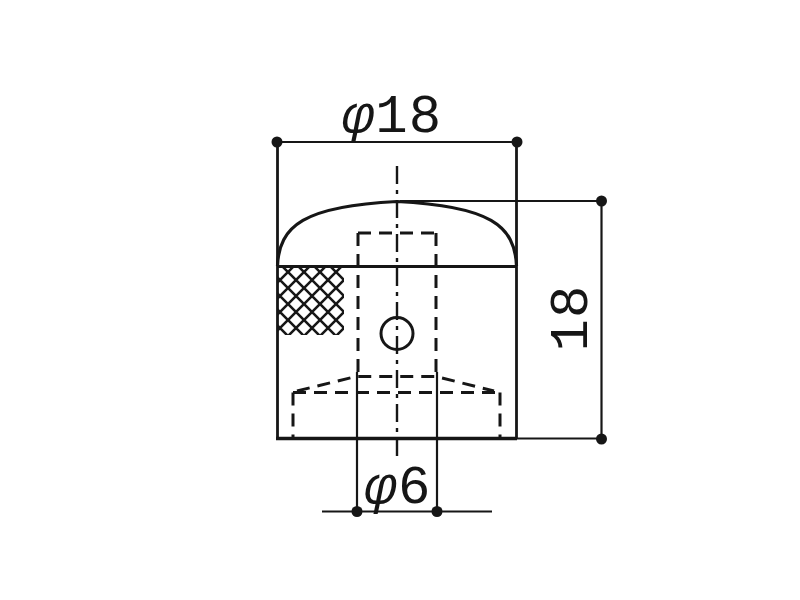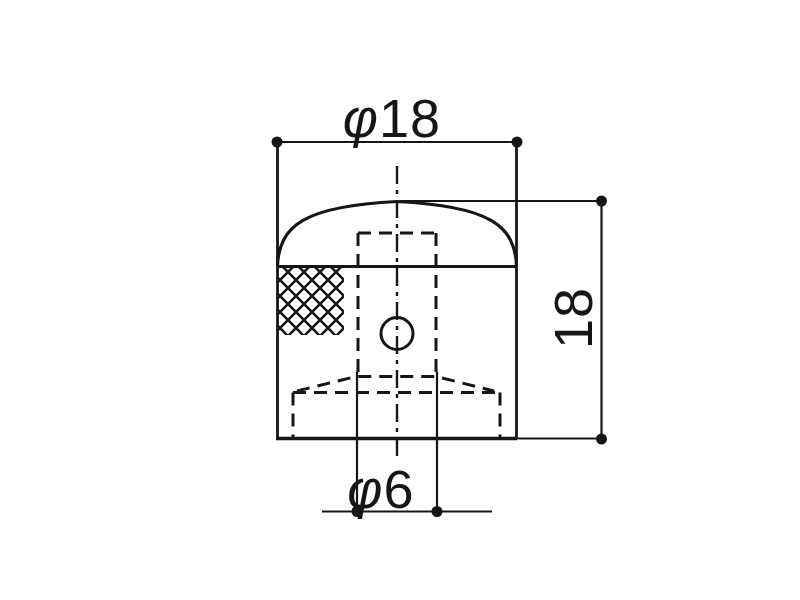--- a/index.html
+++ b/index.html
@@ -3,21 +3,21 @@
 <meta charset="utf-8">
 <style>
   :root { --ink: #161616; --paper: #ffffff; }
   html, body { margin: 0; padding: 0; background: var(--paper); }
   .stage {
     position: relative;
     width: 800px;
     height: 600px;
     background: var(--paper);
     overflow: hidden;
-    font-family: Liberation Sans, sans-serif;
+    font-family: Liberation Mono, monospace;
   }
   .stage svg { position: absolute; inset: 0; }
   .dim-label {
     position: absolute;
     font-size: 54px;
     line-height: 54px;
     color: var(--ink);
     text-align: center;
     letter-spacing: 1px;
     white-space: nowrap;
@@ -84,14 +84,14 @@
       <circle cx="397" cy="333.5" r="16" stroke-width="3"></circle>
     </g>
 
     <rect x="278" y="267" width="66" height="68" fill="url(#knurl)"></rect>
   </svg>
 
   <div class="dim-label phi-label" style="left:292px; top:91px; width:200px;">φ18</div>
 
   <div class="dim-label rotated" style="left:513px; top:291px; width:120px; height:54px;">18</div>
 
-  <div class="dim-label phi-label" style="left:281px; top:462px; width:200px;">φ6</div>
+  <div class="dim-label phi-label" style="left:298px; top:462px; width:200px;">φ6</div>
 </div>
 
 </body></html>

